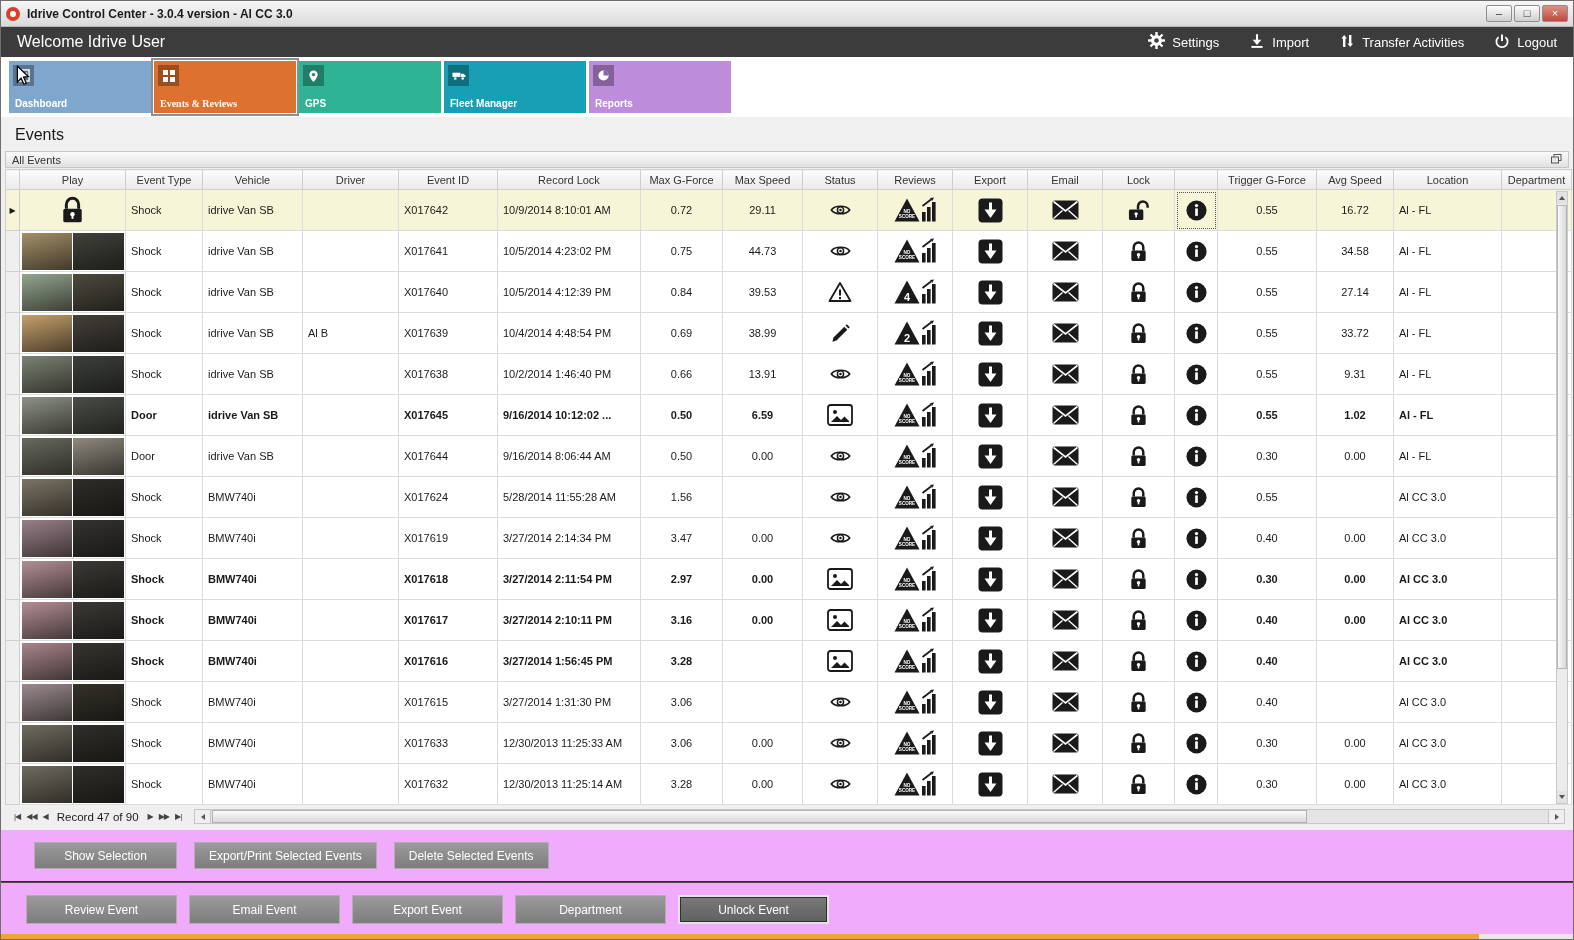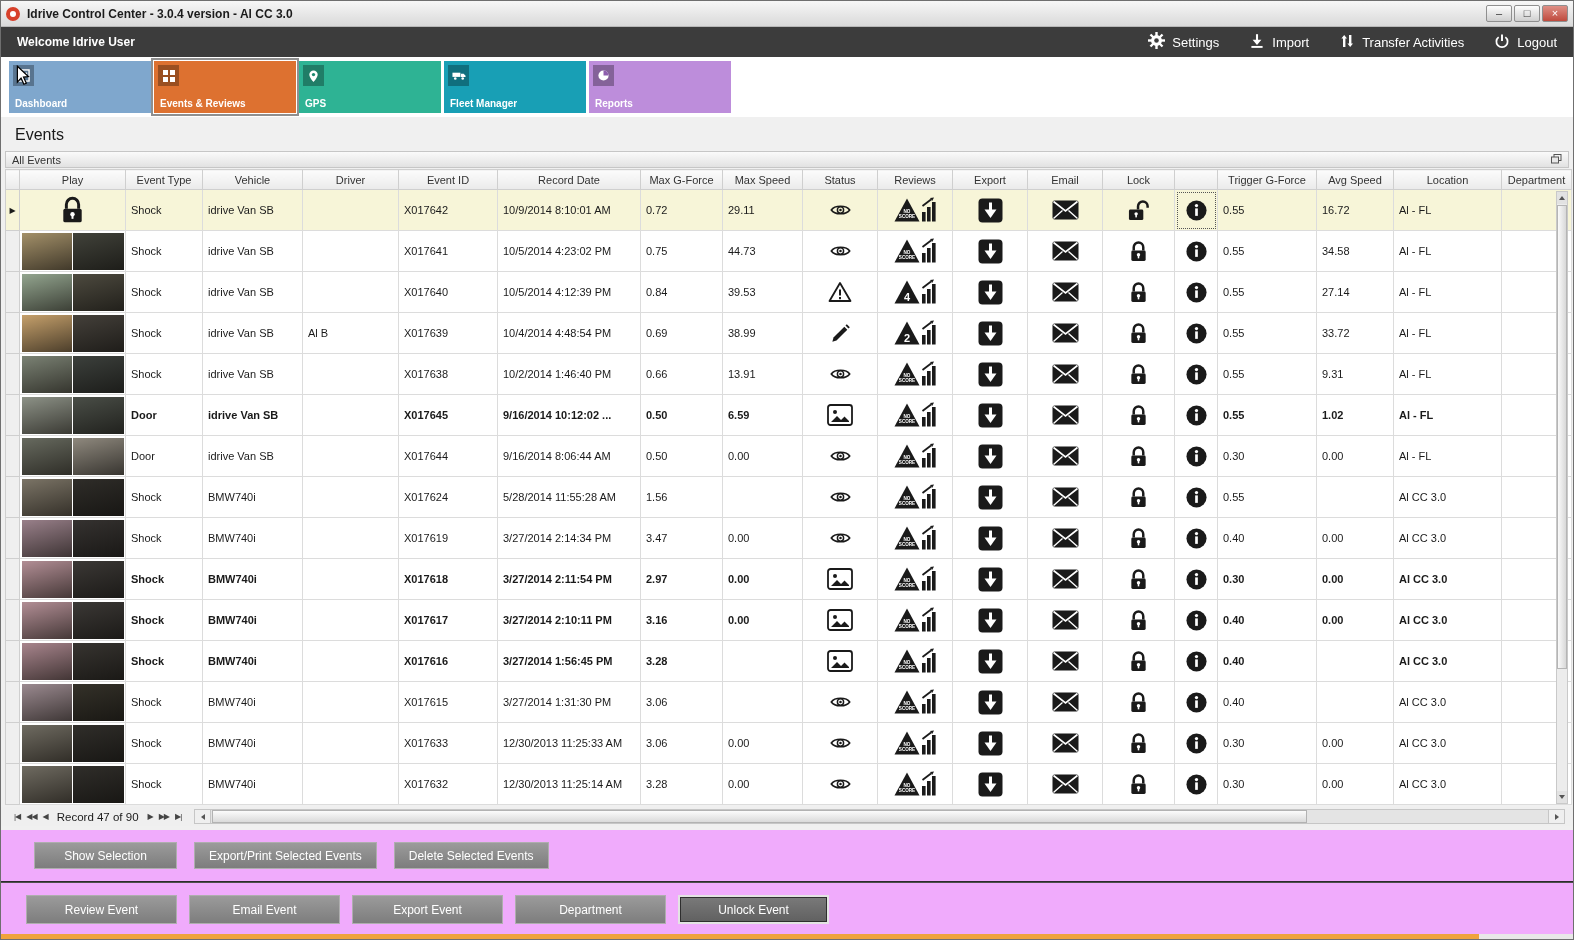--- a/index.html
+++ b/index.html
@@ -10,21 +10,21 @@
   
   .titlebar { height:26px; background:linear-gradient(#f7f7f7,#d9d9d9); border-bottom:1px solid #b8b8b8; display:flex; align-items:center; padding:0 5px; }
   .app-icon { width:14px; height:14px; border-radius:50%; border:4px solid #d7402a; background:#fff; }
   .title-text { margin-left:7px; font-size:12px; font-weight:bold; color:#1b1b1b; }
   .win-buttons { margin-left:auto; display:flex; gap:2px; }
   .win-btn { width:26px; height:17px; border:1px solid #8f8f8f; border-radius:2px; background:linear-gradient(#fdfdfd,#cfcfcf); font-size:11px; line-height:14px; text-align:center; color:#333; cursor:default; }
   .win-btn.close { background:linear-gradient(#de8f85,#bf4a3d); color:#fff; }
 
   
   .topbar { height:30px; background:#3c3c3c; display:flex; align-items:center; padding:0 16px; color:#fff; }
-  .welcome { font-size:12px;font-weight:bold; }
+  .welcome { font-size:16px; }
   .topbar-actions { margin-left:auto; display:flex; align-items:center; gap:30px; }
   .tb-action { display:flex; align-items:center; gap:7px; font-size:13px; cursor:pointer; }
 
   
   .tiles { height:60px; background:#ffffff; display:flex; gap:3px; padding:4px 0 4px 8px; align-items:flex-start; }
   .tile { position:relative; width:142px; height:52px; color:#fff; cursor:pointer; }
   .tile.selected { outline:2px solid #8f8f8f; outline-offset:1px; }
   .tile-icon { position:absolute; top:4px; left:4px; width:21px; height:21px; background:rgba(0,0,0,.30); display:flex; align-items:center; justify-content:center; }
   .tile-label { position:absolute; left:6px; bottom:4px; font-size:10px; font-weight:bold; white-space:nowrap; }
 
@@ -33,21 +33,21 @@
   
   .page-title { font-size:16px; color:#1a1a1a; padding:9px 0 7px 14px; }
   .group-bar { margin:0 4px; height:17px; background:linear-gradient(#fafafa,#e2e2e2); border:1px solid #c6c6c6; display:flex; align-items:center; padding:0 6px; font-size:11px; color:#333; }
   .group-bar .undock { margin-left:auto; }
 
   
   .grid-wrap { margin:1px 4px 0; position:relative; background:#fff; }
   table.grid { border-collapse:collapse; table-layout:fixed; width:1566px; background:#fff; }
   .grid th { height:20px; background:linear-gradient(#fcfcfc,#eaeaea); border:1px solid #cfcfcf; font-size:11px; font-weight:normal; color:#333; white-space:nowrap; overflow:hidden; text-align:center; }
   .grid td { height:41px; border:1px solid #dcdcdc; font-size:11px; color:#1a1a1a; white-space:nowrap; overflow:hidden; padding:0 5px; background:#fff; vertical-align:middle; }
-  .grid td.num { text-align:left; }
+  .grid td.num { text-align:center; }
   .grid td.icon-cell { text-align:center; padding:0; }
   .grid td.indicator { background:#efefef; border-color:#cfcfcf; padding:0; text-align:center; font-size:8px; color:#1a1a1a; }
   .grid tr.bold td { font-weight:bold; }
   .grid tr.selected td { background:#f7f5d8; }
   .grid td.cell-focus { outline:1px dotted #555; outline-offset:-3px; }
   .t-shock { color:#c94f2a; }
   .t-door { color:#2e7bbf; }
   .thumb { display:flex; gap:1px; width:102px; height:37px; margin:0 auto; }
   .thumb div { flex:1; }
   .grid svg { vertical-align:middle; }
@@ -141,21 +141,21 @@
   <div class="tiles">
     <div class="tile" style="background: rgb(127, 167, 205);">
       <div class="tile-icon">
           <svg width="13" height="13" viewBox="0 0 14 14">
             <rect x="1" y="1" width="12" height="12" fill="none" stroke="#fff" stroke-width="1.5"></rect>
             <path d="M3.5 7l2.5 3L10.5 4" fill="none" stroke="#fff" stroke-width="1.8"></path>
           </svg>
         </div>
       <div class="tile-label">Dashboard</div>
     </div>
-    <div class="tile selected" style="background: rgb(221, 113, 48);">
+    <div class="tile selected" style="background: rgb(221, 113, 48); font-family: Liberation Serif, serif;">
       <div class="tile-icon">
           <svg width="12" height="12" viewBox="0 0 12 12" fill="#fff">
             <rect x="0" y="0" width="5" height="5"></rect>
             <rect x="7" y="0" width="5" height="5"></rect>
             <rect x="0" y="7" width="5" height="5"></rect>
             <rect x="7" y="7" width="5" height="5"></rect>
           </svg>
         </div>
       <div class="tile-label">Events &amp; Reviews</div>
     </div>
@@ -228,21 +228,21 @@
           <col style="width:70px">
         </colgroup>
       <thead>
           <tr id="grid-header-row">
             <th></th>
             <th>Play</th>
             <th>Event Type</th>
             <th>Vehicle</th>
             <th>Driver</th>
             <th>Event ID</th>
-            <th>Record Date</th>
+            <th>Record Lock</th>
             <th>Max G-Force</th>
             <th>Max Speed</th>
             <th>Status</th>
             <th>Reviews</th>
             <th>Export</th>
             <th>Email</th>
             <th>Lock</th>
             <th></th>
             <th>Trigger G-Force</th>
             <th>Avg Speed</th>

